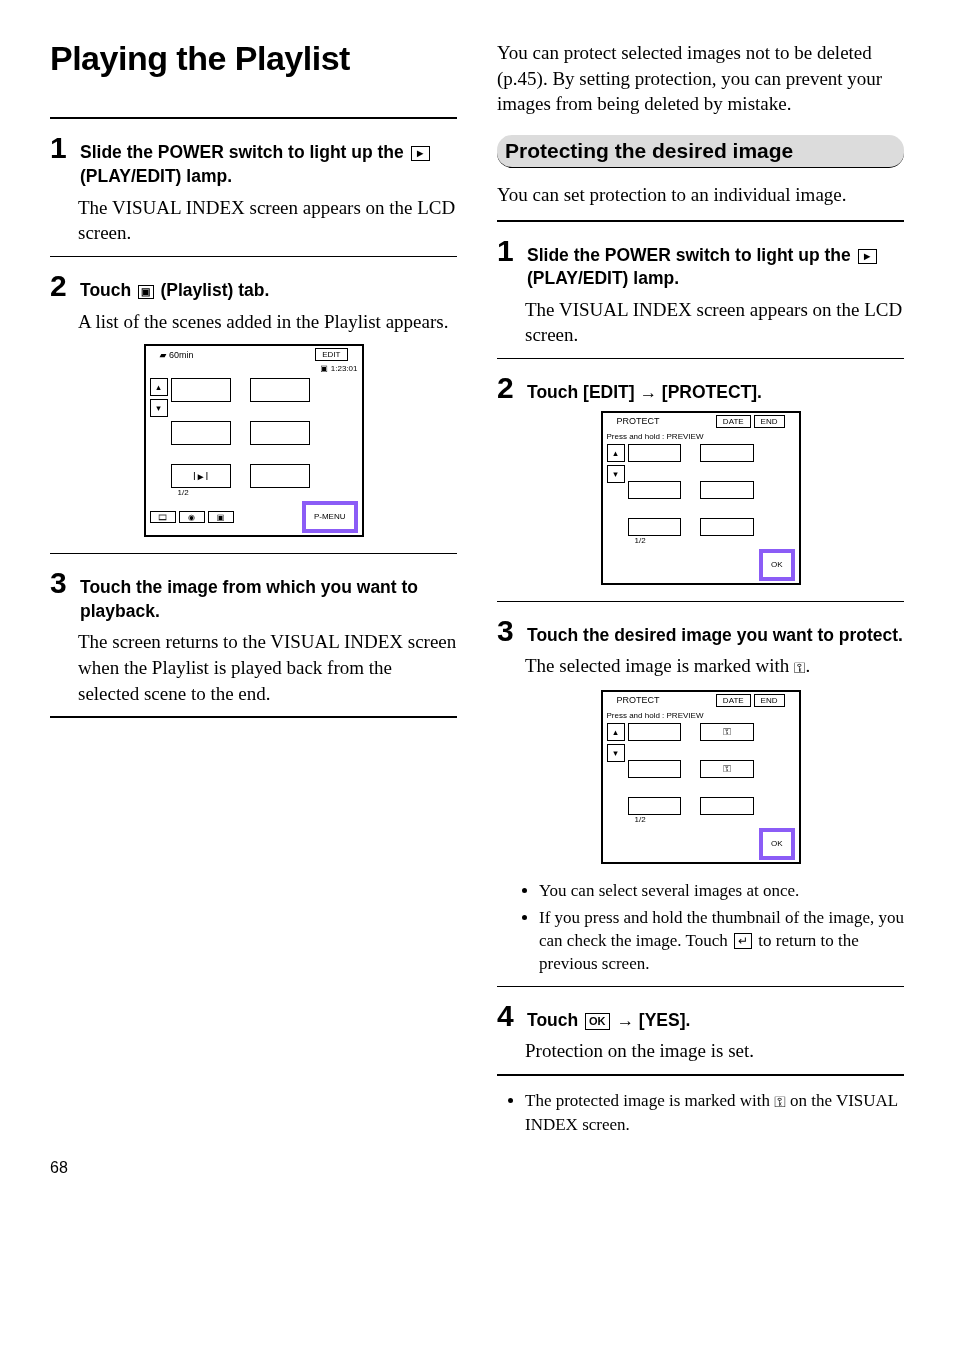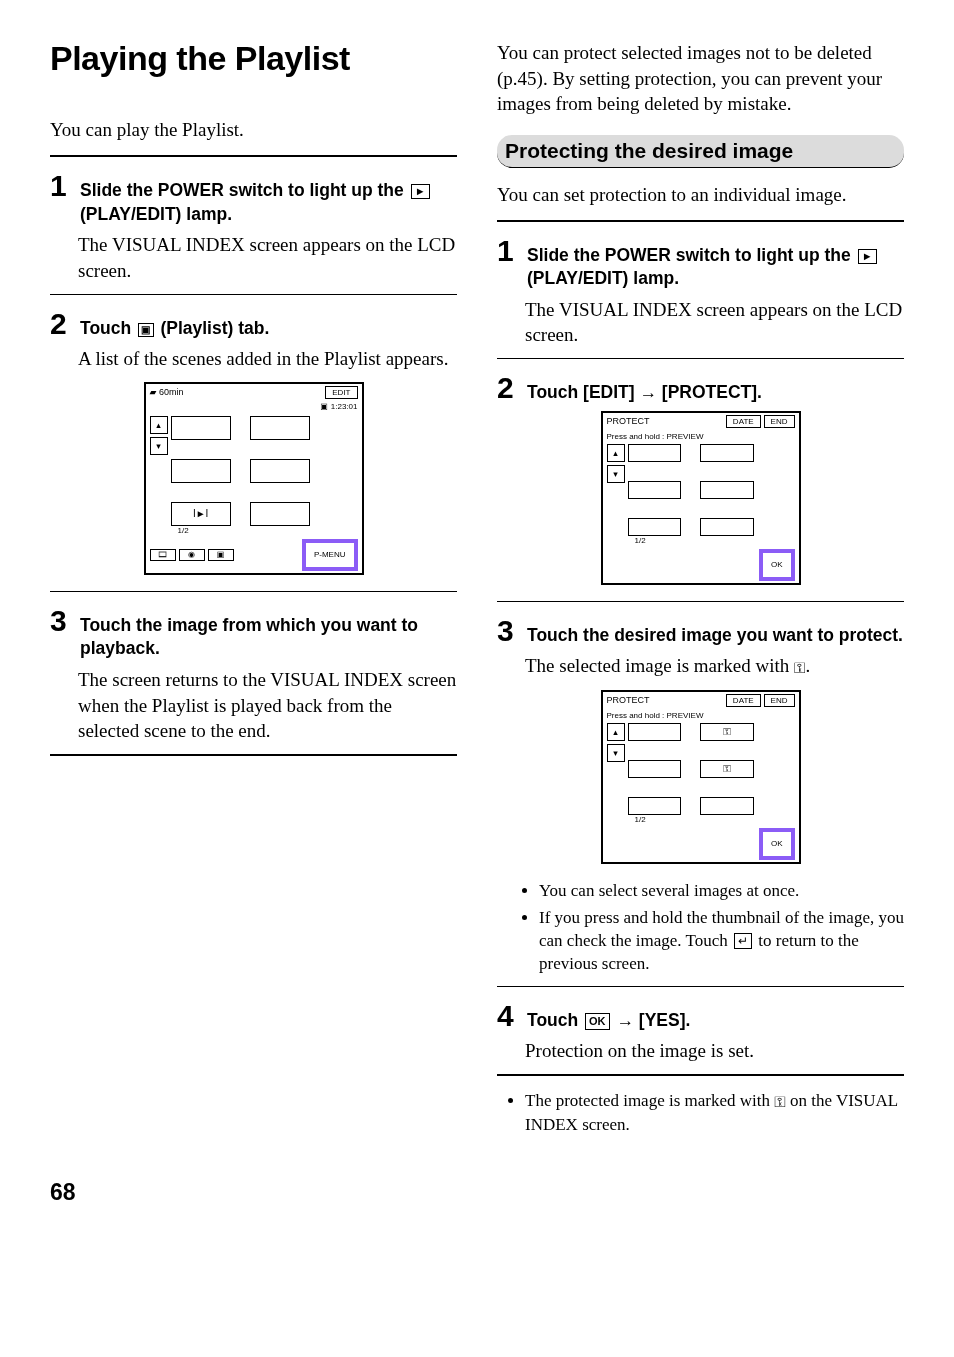--- a/index.html
+++ b/index.html
@@ -79,23 +79,23 @@
   }
   .note-list {
     font-size: 17px;
     line-height: 1.35;
     padding-left: 14px;
     margin: 8px 0 8px 14px;
   }
   .note-list li { margin-bottom: 4px; }
   .page-num {
     font-family: Arial, Helvetica, sans-serif;
-    font-weight: 700;
-    font-size: 23px;
-    margin-top: 34px;
+    font-weight: 400;
+    font-size: 16px;
+    margin-top: 14px;
   }
   .icon-key {
     display:inline-block;
     vertical-align: -1px;
   }
   .icon-key::before { content:"⚿"; font-size:15px; }
   .icon-return {
     display:inline-block;
     border:1px solid #000;
     padding:0 3px;
@@ -139,21 +139,21 @@
 
   
   .shot {
     width: 220px;
     margin: 6px auto 16px auto;
     border: 2px solid #000;
     font-family: Arial, Helvetica, sans-serif;
     font-size: 9px;
     background: #fff;
   }
-  .shot-top { display:flex; justify-content:space-between; padding:2px 4px; align-items:center; }
+  .shot-top { display:flex; justify-content:space-between; padding:2px 14px; align-items:center; }
   .shot-btn { border:1px solid #000; padding:0 6px; font-size:8px; line-height:11px; }
   .shot-subbar { display:flex; justify-content:flex-end; padding:1px 4px 2px 4px; gap:3px; }
   .shot-msg { padding:2px 4px 0 4px; font-size:8px; }
   .shot-grid { display:flex; padding:3px 4px 0 4px; gap:3px; }
   .shot-navcol { display:flex; flex-direction:column; gap:3px; }
   .shot-navbtn { border:1.5px solid #000; width:18px; height:18px; display:flex; align-items:center; justify-content:center; font-size:9px; }
   .shot-cells { display:flex; flex-wrap:wrap; gap:19px; flex:1; }
   .shot-cell { border:1px solid #000; width: calc((100% - 6px)/3); height:24px; display:flex; align-items:center; justify-content:center; font-size:10px;}
   .shot-cell.half { height:18px; }
   .shot-pager { font-size:8px; padding:0 0 2px 24px;margin-left:8px; }
@@ -163,21 +163,20 @@
   .shot-time { display:flex; align-items:center; gap:3px; font-size:8px;}
 </style>
 </head>
 <body>
 
 <div class="columns">
 
   <div class="col">
     <h1 class="main-heading">Playing the Playlist</h1>
 
-    <p class="body-text">You can play the Playlist.</p>
 
     <hr class="thick-rule">
 
     <div class="step">
       <span class="step-num">1</span>
       <span class="step-title">
         <span>Slide the POWER switch to light up the </span><span class="icon-play"></span><span> (PLAY/EDIT) lamp.</span>
       </span>
     </div>
     <p class="step-body">The VISUAL INDEX screen appears on the LCD screen.</p>

